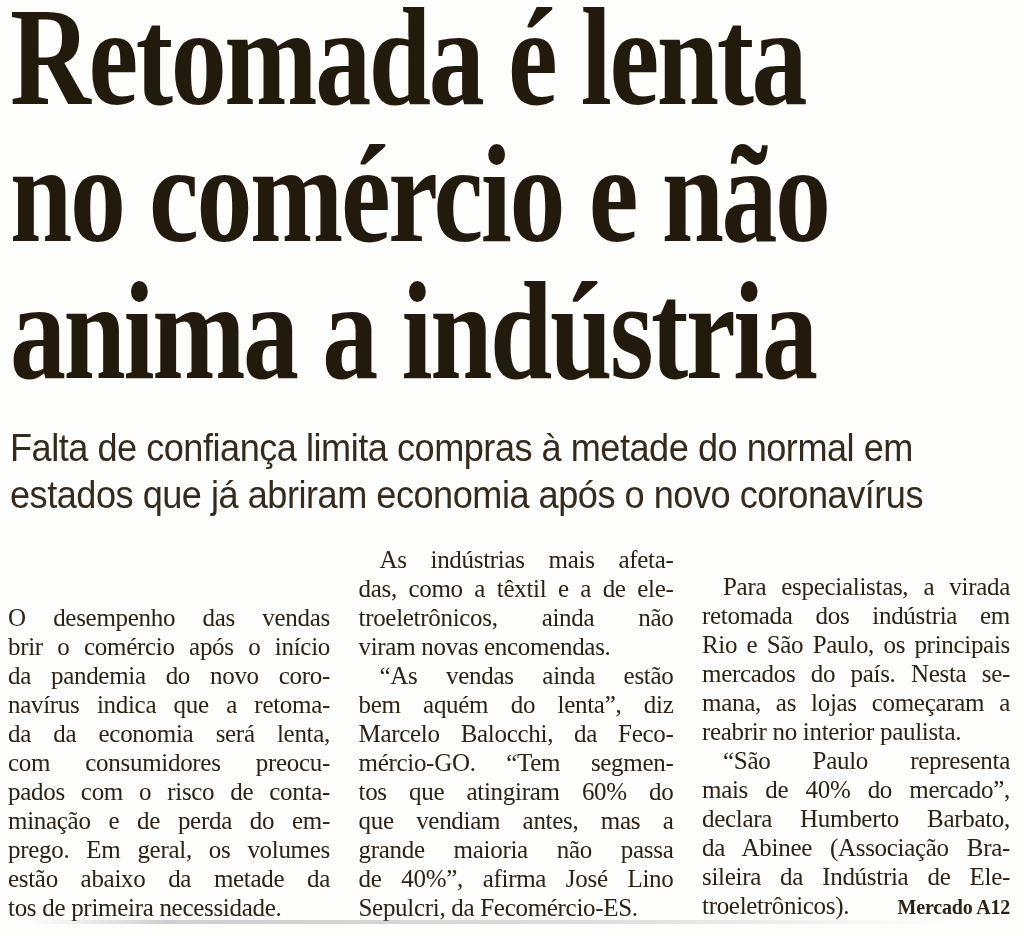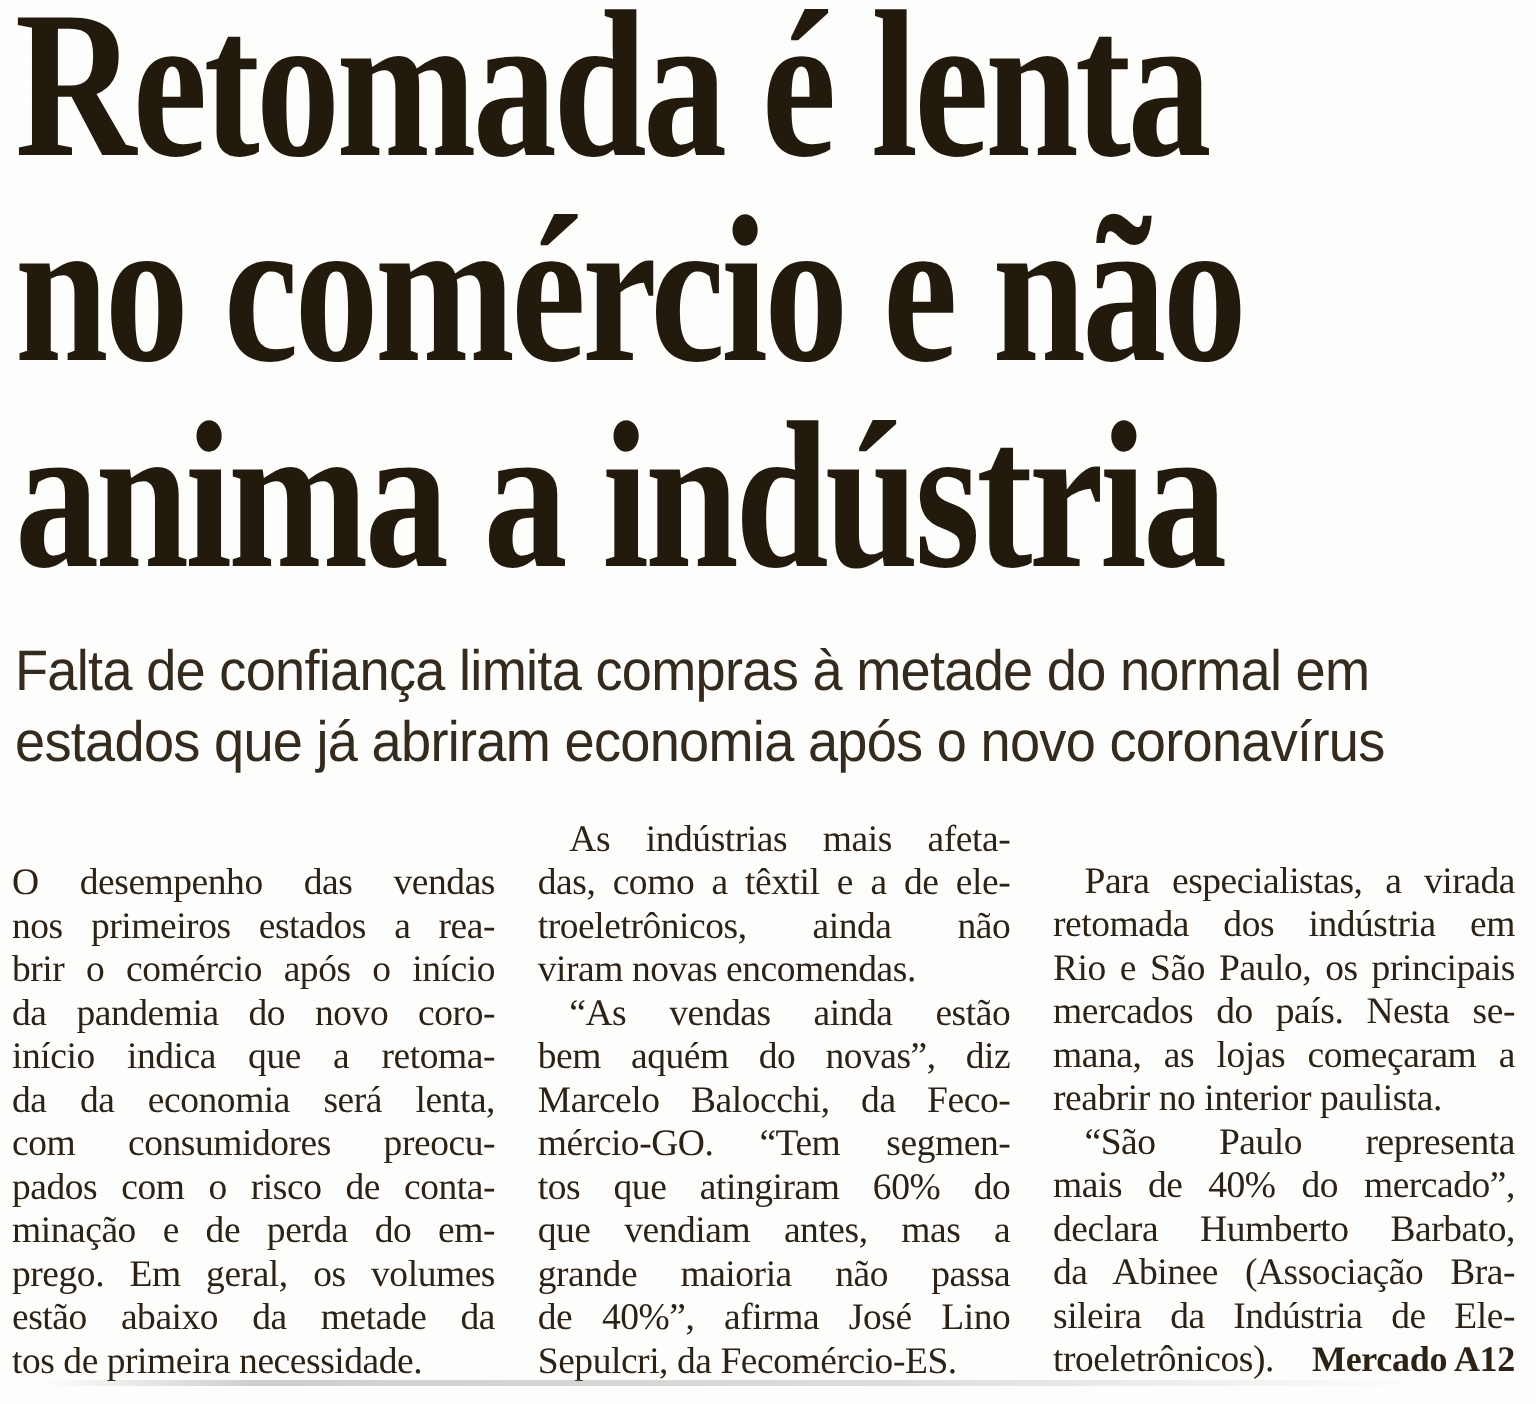--- a/index.html
+++ b/index.html
@@ -66,21 +66,21 @@
   .bline.indent {
     text-indent: 21px;
   }
   .bline.sigline {
     display: flex;
     justify-content: space-between;
     align-items: baseline;
     text-indent: 0;
   }
   .signature {
-    font-size: 24px;
+    font-size: 20px;
     font-weight: bold;
     letter-spacing: -0.2px;
     white-space: nowrap;
   }
   .scan-artifact {
     position: absolute;
     left: 30px;
     bottom: 0;
     width: 920px;
     height: 4px;
@@ -94,39 +94,38 @@
   <h1 class="headline">Retomada é lenta
 no comércio e não
 anima a indústria</h1>
 
   <h2 class="subheadline">Falta de confiança limita compras à metade do normal em
 estados que já abriram economia após o novo coronavírus</h2>
 
   <div class="columns">
     <div class="col c1">
         <div class="bline"><span>O desempenho das vendas</span></div>
-        <div class="bline"><span>nos primeiros estados a rea-</span></div>
         <div class="bline"><span>brir o comércio após o início</span></div>
         <div class="bline"><span>da pandemia do novo coro-</span></div>
-        <div class="bline"><span>início indica que a retoma-</span></div>
+        <div class="bline"><span>navírus indica que a retoma-</span></div>
         <div class="bline"><span>da da economia será lenta,</span></div>
         <div class="bline"><span>com consumidores preocu-</span></div>
         <div class="bline"><span>pados com o risco de conta-</span></div>
         <div class="bline"><span>minação e de perda do em-</span></div>
         <div class="bline"><span>prego. Em geral, os volumes</span></div>
         <div class="bline"><span>estão abaixo da metade da</span></div>
         <div class="bline flush"><span>tos de primeira necessidade.</span></div>
       </div>
     <div class="col c2">
         <div class="bline indent"><span>As indústrias mais afeta-</span></div>
         <div class="bline"><span>das, como a têxtil e a de ele-</span></div>
         <div class="bline"><span>troeletrônicos, ainda não</span></div>
         <div class="bline flush"><span>viram novas encomendas.</span></div>
         <div class="bline indent"><span>“As vendas ainda estão</span></div>
-        <div class="bline"><span>bem aquém do novas”, diz</span></div>
+        <div class="bline"><span>bem aquém do lenta”, diz</span></div>
         <div class="bline"><span>Marcelo Balocchi, da Feco-</span></div>
         <div class="bline"><span>mércio-GO. “Tem segmen-</span></div>
         <div class="bline"><span>tos que atingiram 60% do</span></div>
         <div class="bline"><span>que vendiam antes, mas a</span></div>
         <div class="bline"><span>grande maioria não passa</span></div>
         <div class="bline"><span>de 40%”, afirma José Lino</span></div>
         <div class="bline flush"><span>Sepulcri, da Fecomércio-ES.</span></div>
       </div>
     <div class="col c3">
         <div class="bline indent"><span>Para especialistas, a virada</span></div>

